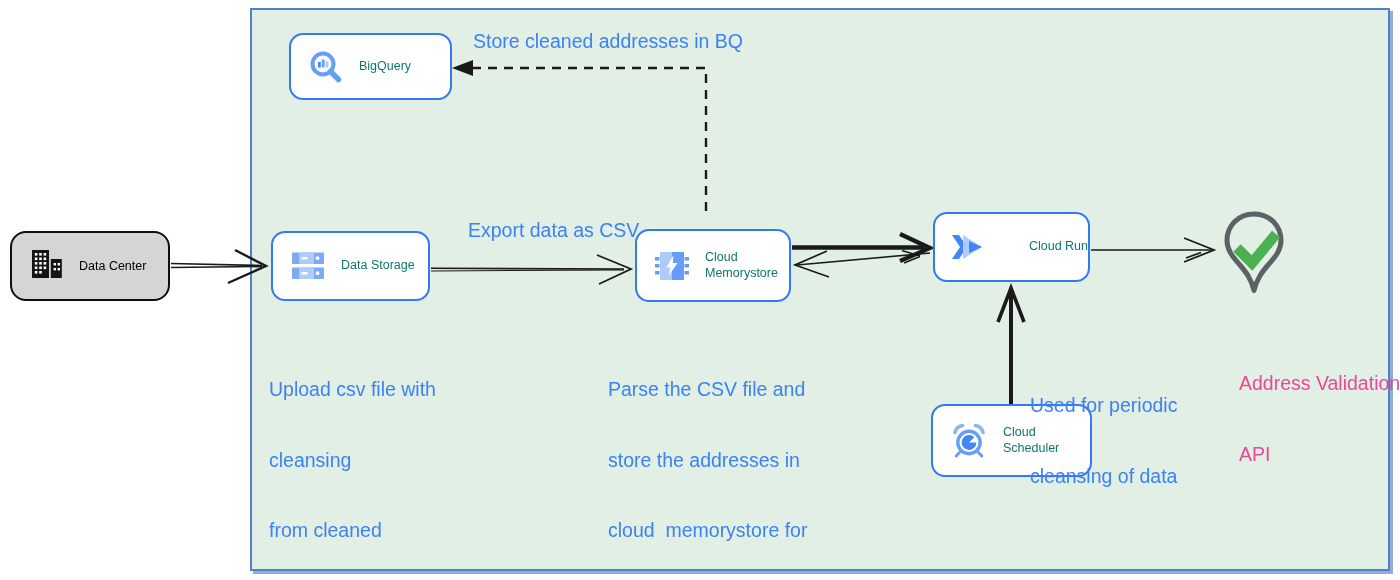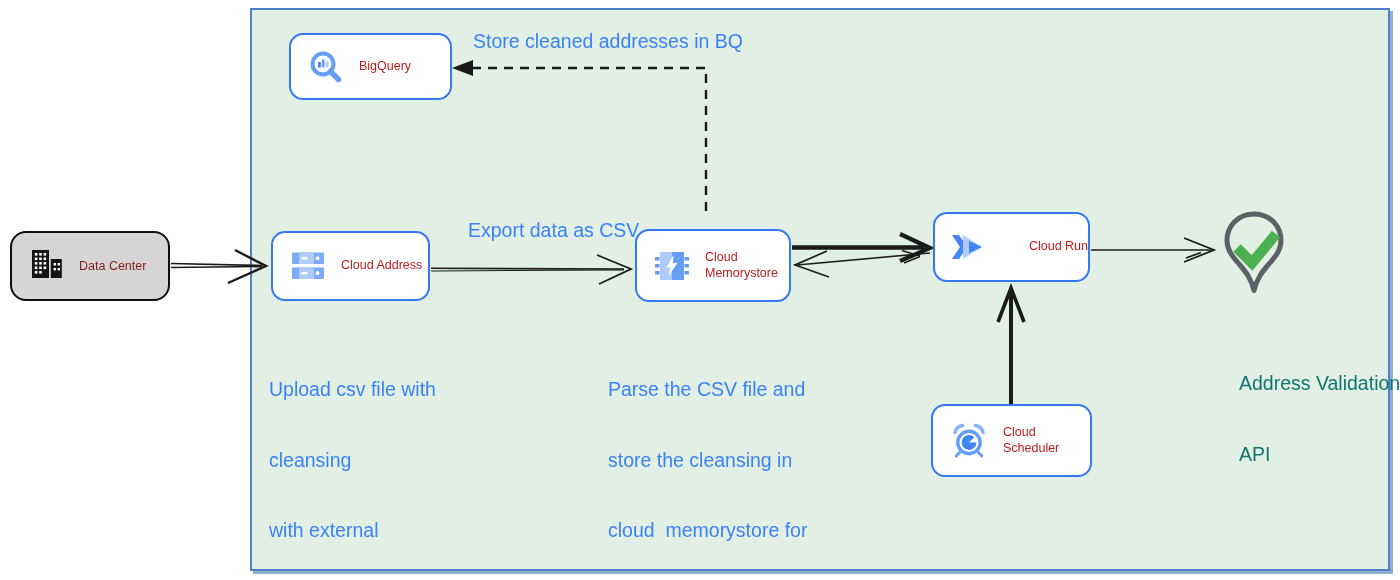--- a/index.html
+++ b/index.html
@@ -11,28 +11,28 @@
     position:absolute;left:250px;top:8px;width:1136px;height:559px;
     background:#e2efe4;border:2px solid #4e81c8;
     box-shadow:3px 3px 0 rgba(61,104,168,0.55);
   }
   .overlay{position:absolute;left:0;top:0;width:1400px;height:580px;z-index:5;}
   .node{
     position:absolute;z-index:10;background:#ffffff;
     border:2px solid #3478f6;border-radius:14px;
     display:flex;align-items:center;padding-left:17px;gap:15px;box-sizing:border-box;
   }
-  .node .nlabel{font-size:12.5px;color:#b91c1c;line-height:1.25;}
+  .node .nlabel{font-size:12.5px;color:#0f766e;line-height:1.25;}
   .node .nicon{display:flex;align-items:center;justify-content:center;}
   .dc{
     position:absolute;z-index:10;background:#d5d5d5;
     border:2px solid #0f0f0f;border-radius:16px;
     display:flex;align-items:center;padding-left:17px;gap:14px;box-sizing:border-box;
   }
-  .dc .nlabel{font-size:12.5px;color:#7f1d1d;}
+  .dc .nlabel{font-size:12.5px;color:#000000;}
   .note{
     position:absolute;z-index:15;font-size:19.5px;line-height:23.5px;
     color:#3b82f6;white-space:pre;
   }
   .pinwrap{position:absolute;z-index:10;}
 </style>
 </head>
 <body>
 
 <div class="canvas">
@@ -137,21 +137,21 @@
           <circle cx="27.5" cy="7.2" r="1.9" fill="#ffffff"></circle>
         </g>
         <g>
           <rect x="2" y="16.5" width="32" height="11.5" rx="1" fill="#7baaf7"></rect>
           <rect x="9" y="16.5" width="15" height="11.5" fill="#aecbfa"></rect>
           <rect x="11.5" y="21" width="6" height="2.4" fill="#ffffff"></rect>
           <circle cx="27.5" cy="22.2" r="1.9" fill="#ffffff"></circle>
         </g>
       </svg>
     </span>
-    <span class="nlabel">Cloud Address</span>
+    <span class="nlabel">Data Storage</span>
   </div>
 
   <div class="node" style="left:635px;top:229px;width:156px;height:73px;">
     <span class="nicon">
       <svg width="36" height="34" viewBox="0 0 36 34">
         <g fill="#669df6">
           <rect x="1" y="8" width="4.5" height="3.5"></rect>
             <rect x="1" y="15" width="4.5" height="3.5"></rect>
             <rect x="1" y="22" width="4.5" height="3.5"></rect>
           <rect x="30.5" y="8" width="4.5" height="3.5"></rect>
@@ -202,30 +202,34 @@
     </svg>
   </div>
 
   <div class="note" style="left:473px;top:30px;">Store cleaned addresses in BQ</div>
 
   <div class="note" style="left:452px;top:219px;margin-left:16px;">Export data as CSV</div>
 
   <div class="note" style="left:269px;top:331px;">
     <div>Upload csv file with</div>
     <div>cleansing</div>
-    <div>with external</div>
+    <div>from cleaned</div>
     
   </div>
 
   <div class="note" style="left:608px;top:331px;">
     <div>Parse the CSV file and</div>
-    <div>store the cleansing in</div>
+    <div>store the addresses in</div>
     <div>cloud  memorystore for</div>
     
   </div>
 
-
-  <div class="note" style="left:1239px;top:325px;color:#0f766e;">
+  <div class="note" style="left:1030px;top:347px;">
+    <div>Used for periodic</div>
+    <div>cleansing of data</div>
+  </div>
+
+  <div class="note" style="left:1239px;top:325px;color:#ec4899;">
     <div>Address Validation</div>
     <div>API</div>
   </div>
 
 </div>
 
 </body></html>

